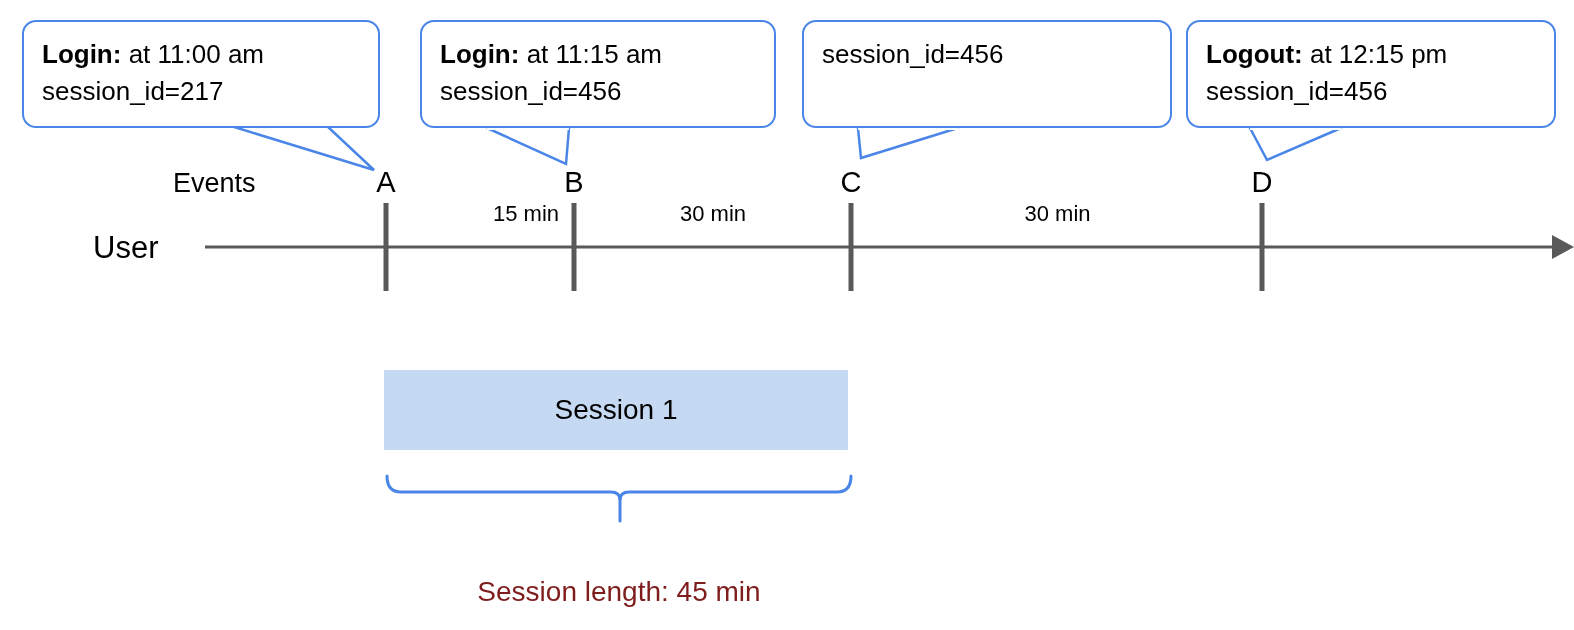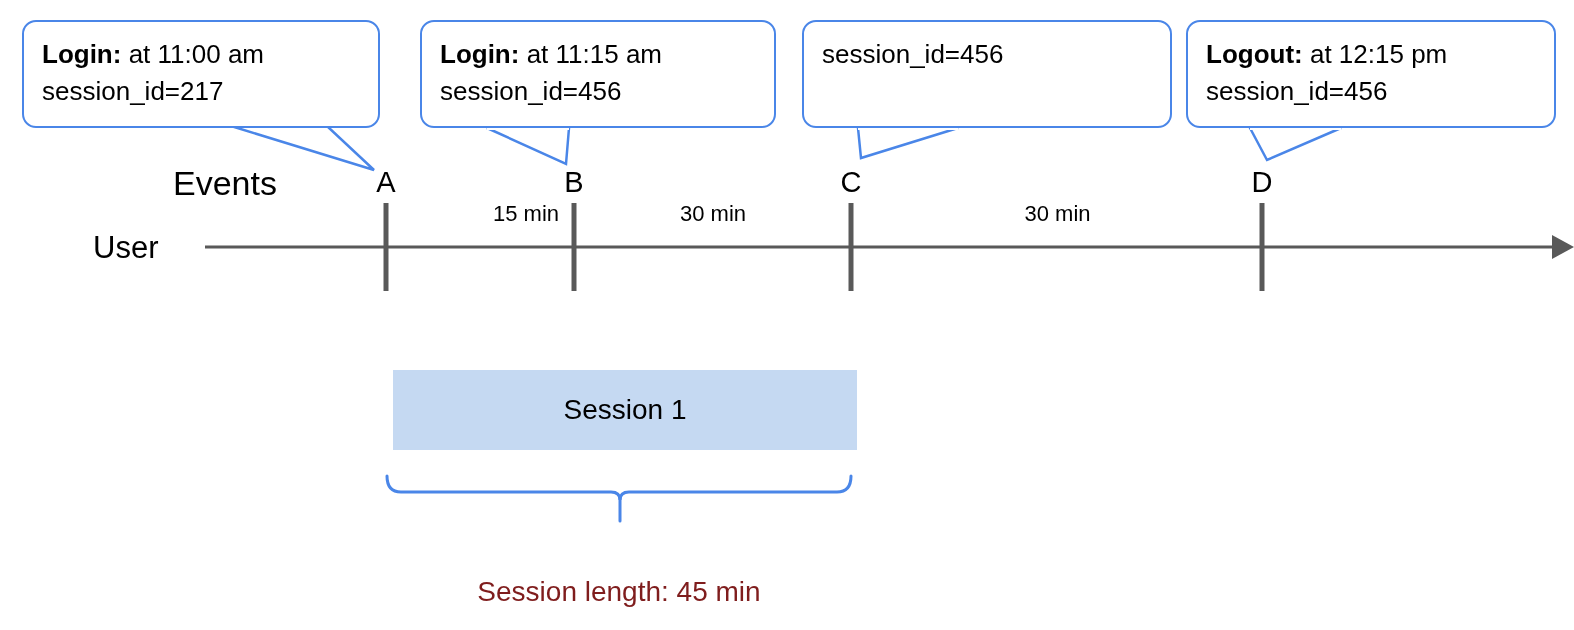--- a/index.html
+++ b/index.html
@@ -48,21 +48,21 @@
   .axis-caption {
     position: absolute;
     font-size: 31px;
     line-height: 31px;
     color: #000000;
     white-space: nowrap;
     z-index: 2;
   }
   .events-caption {
     position: absolute;
-    font-size: 34px;
+    font-size: 27px;
     line-height: 27px;
     color: #000000;
     white-space: nowrap;
     z-index: 2;
   }
   .marker-label {
     position: absolute;
     font-size: 29px;
     line-height: 29px;
     color: #000000;
@@ -187,19 +187,19 @@
 
   <div class="marker-label" style="left:366px; top:168px;">A</div>
   <div class="marker-label" style="left:554px; top:168px;">B</div>
   <div class="marker-label" style="left:831px; top:168px;">C</div>
   <div class="marker-label" style="left:1242px; top:168px;">D</div>
 
   <div class="interval-label" style="left:390px; top:203px; width:180px;padding-left:46px;">15 min</div>
   <div class="interval-label" style="left:578px; top:203px; width:270px;">30 min</div>
   <div class="interval-label" style="left:855px; top:203px; width:405px;">30 min</div>
 
-  <div class="session-bar" style="left:393px; top:370px; width:464px; height:80px;">
+  <div class="session-bar" style="left:384px; top:370px; width:464px; height:80px;">
     <span class="session-bar-label">Session 1</span>
   </div>
 
   <div class="session-length-label" style="left:387px; top:578px; width:464px;">Session length: 45 min</div>
 
 </div>
 
 </body></html>

